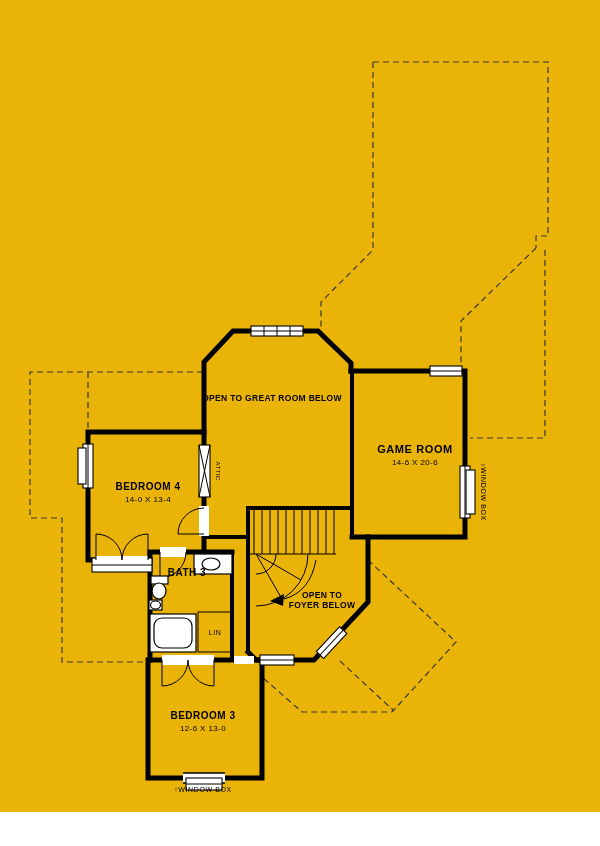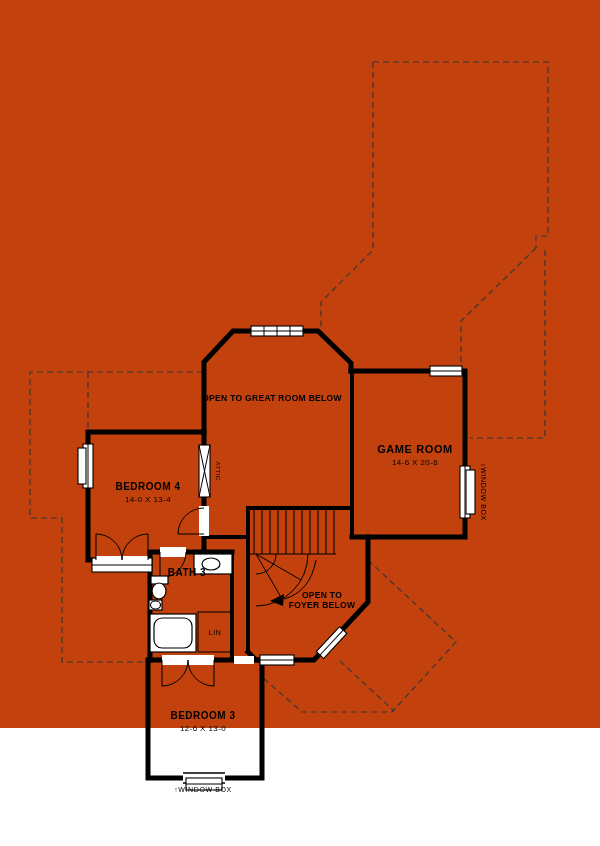--- a/index.html
+++ b/index.html
@@ -1,16 +1,16 @@
 <!DOCTYPE html>
 <html><head>
 <meta charset="utf-8">
 <style>
   html,body{margin:0;padding:0;background:#ffffff;width:600px;height:846px;overflow:hidden;}
-  .plan-wrap{width:600px;height:728px;background:#c2410c;}
+  .plan-wrap{width:600px;height:812px;background:#eab308;}
   svg{display:block;}
   .wall{stroke:#000;stroke-width:5;fill:none;stroke-linecap:square;stroke-linejoin:miter;}
   .iwall{stroke:#000;stroke-width:4;fill:none;stroke-linecap:square;}
   .thin{stroke:#000;stroke-width:1;fill:none;}
   .thin2{stroke:#000;stroke-width:1.4;fill:none;}
   .dash{stroke:#383838;stroke-width:1.2;fill:none;stroke-dasharray:6 4;}
   .winbox{fill:#fff;stroke:#000;stroke-width:1.1;}
   .gap{fill:#fff;stroke:none;}
   .fixture{fill:#fff;stroke:#000;stroke-width:1.2;}
   text{font-family:"Liberation Sans",sans-serif;fill:#000;}

